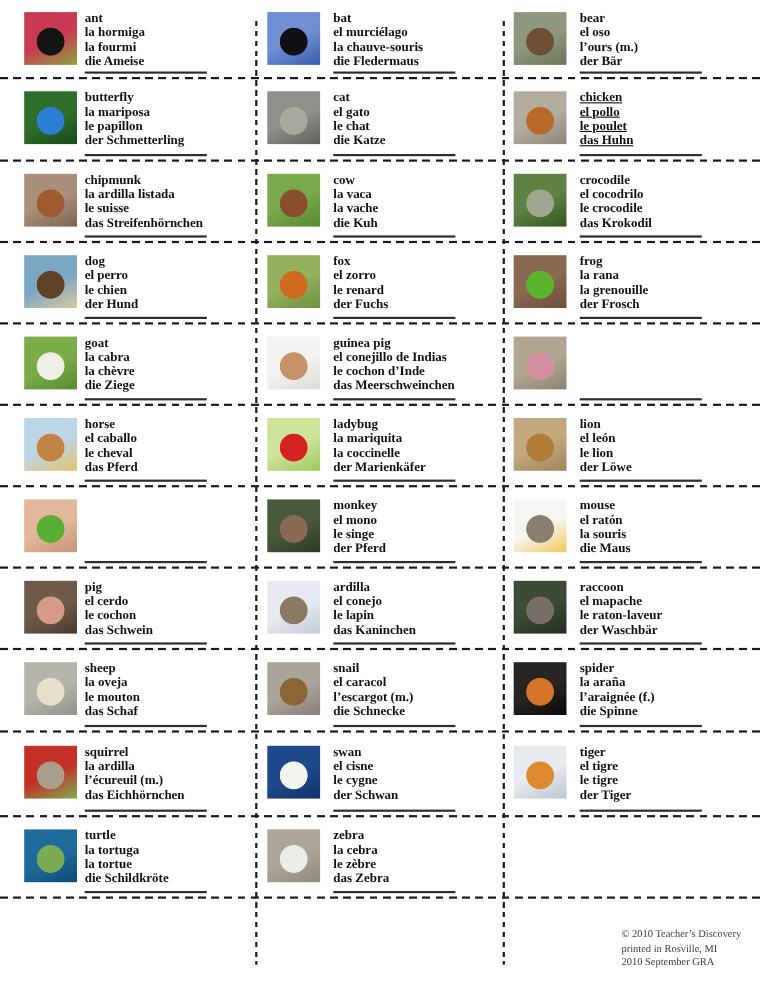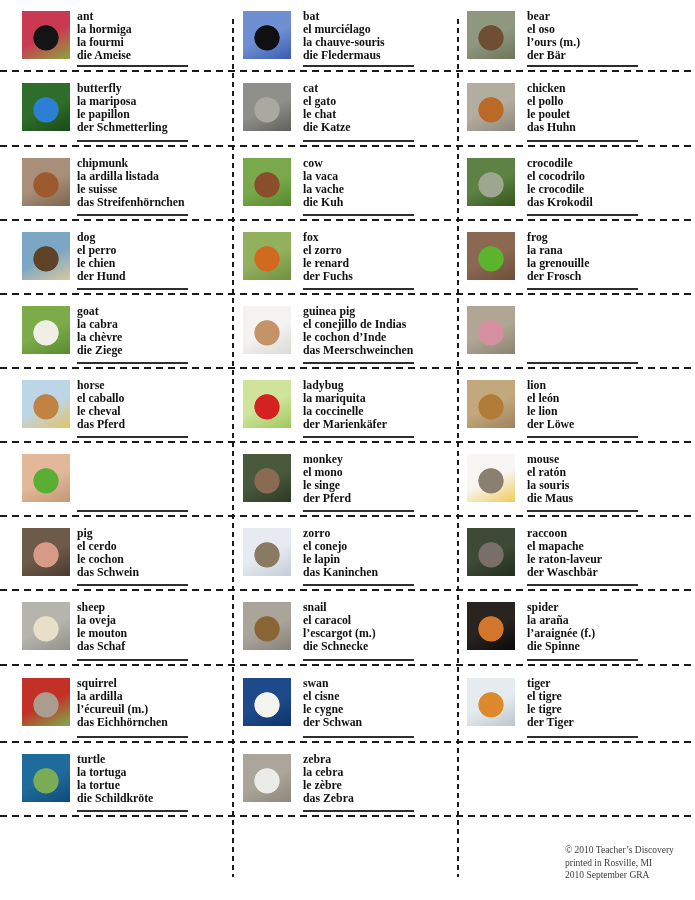--- a/index.html
+++ b/index.html
@@ -137,21 +137,21 @@
         <div class="words" style="left: 60px;">
           <div>cat</div>
           <div>el gato</div>
           <div>le chat</div>
           <div>die Katze</div>
         </div>
         <div class="write-line" style="left: 60px; top: 57px;"></div>
       </div>
       <div class="card" style="left: 467px; top: 83px;">
         <div class="photo" style="--bg1: #b3ada0; --bg2: #8d877a; --subj: #b96a26;"></div>
-        <div class="words" style="left: 60px;">
+        <div class="words" style="left: 60px; text-decoration: underline;">
           <div>chicken</div>
           <div>el pollo</div>
           <div>le poulet</div>
           <div>das Huhn</div>
         </div>
         <div class="write-line" style="left: 60px; top: 57px;"></div>
       </div>
       <div class="card" style="left: 22px; top: 158px;">
         <div class="photo" style="--bg1: #a98f79; --bg2: #7d6450; --subj: #9c5a2e;"></div>
         <div class="words" style="left: 55px;">
@@ -296,21 +296,21 @@
           <div>pig</div>
           <div>el cerdo</div>
           <div>le cochon</div>
           <div>das Schwein</div>
         </div>
         <div class="write-line" style="left: 55px; top: 56px;"></div>
       </div>
       <div class="card" style="left: 243px; top: 528px;">
         <div class="photo" style="--bg1: #e7ebf1; --bg2: #c3ccd8; --subj: #8a7963;"></div>
         <div class="words" style="left: 60px;">
-          <div>zorro</div>
+          <div>ardilla</div>
           <div>el conejo</div>
           <div>le lapin</div>
           <div>das Kaninchen</div>
         </div>
         <div class="write-line" style="left: 60px; top: 56px;"></div>
       </div>
       <div class="card" style="left: 467px; top: 528px;">
         <div class="photo" style="--bg1: #3c4a36; --bg2: #222f1e; --subj: #787068;"></div>
         <div class="words" style="left: 60px;">
           <div>raccoon</div>

